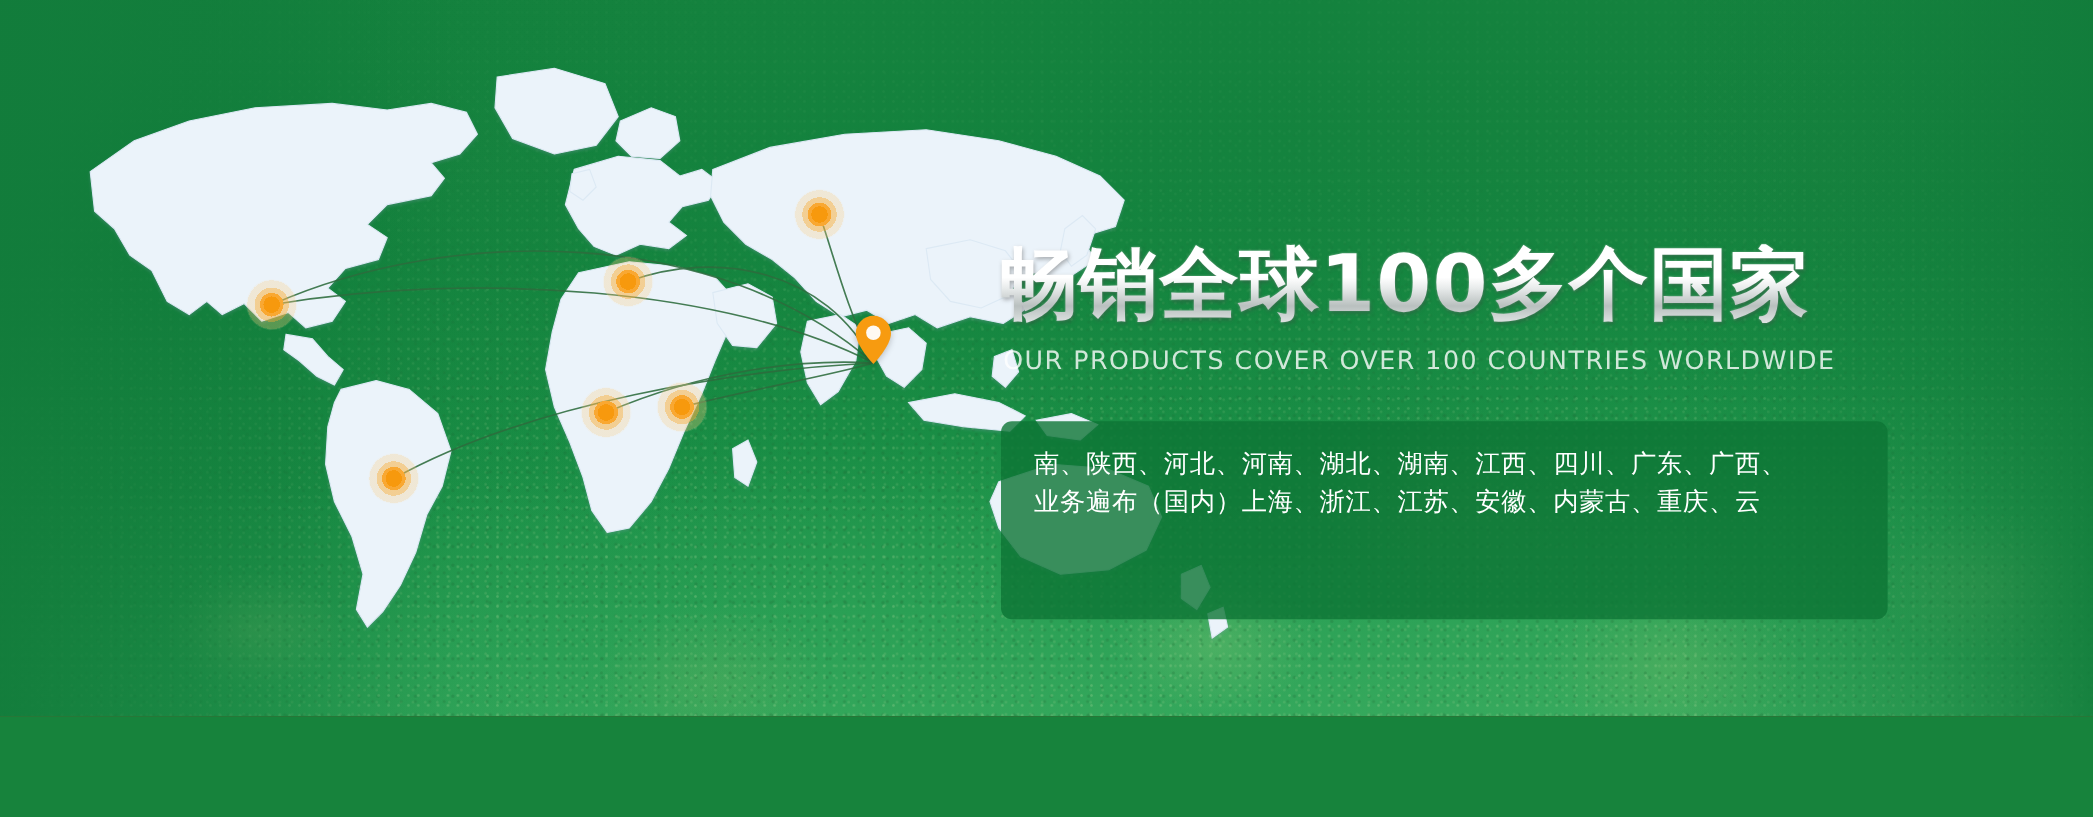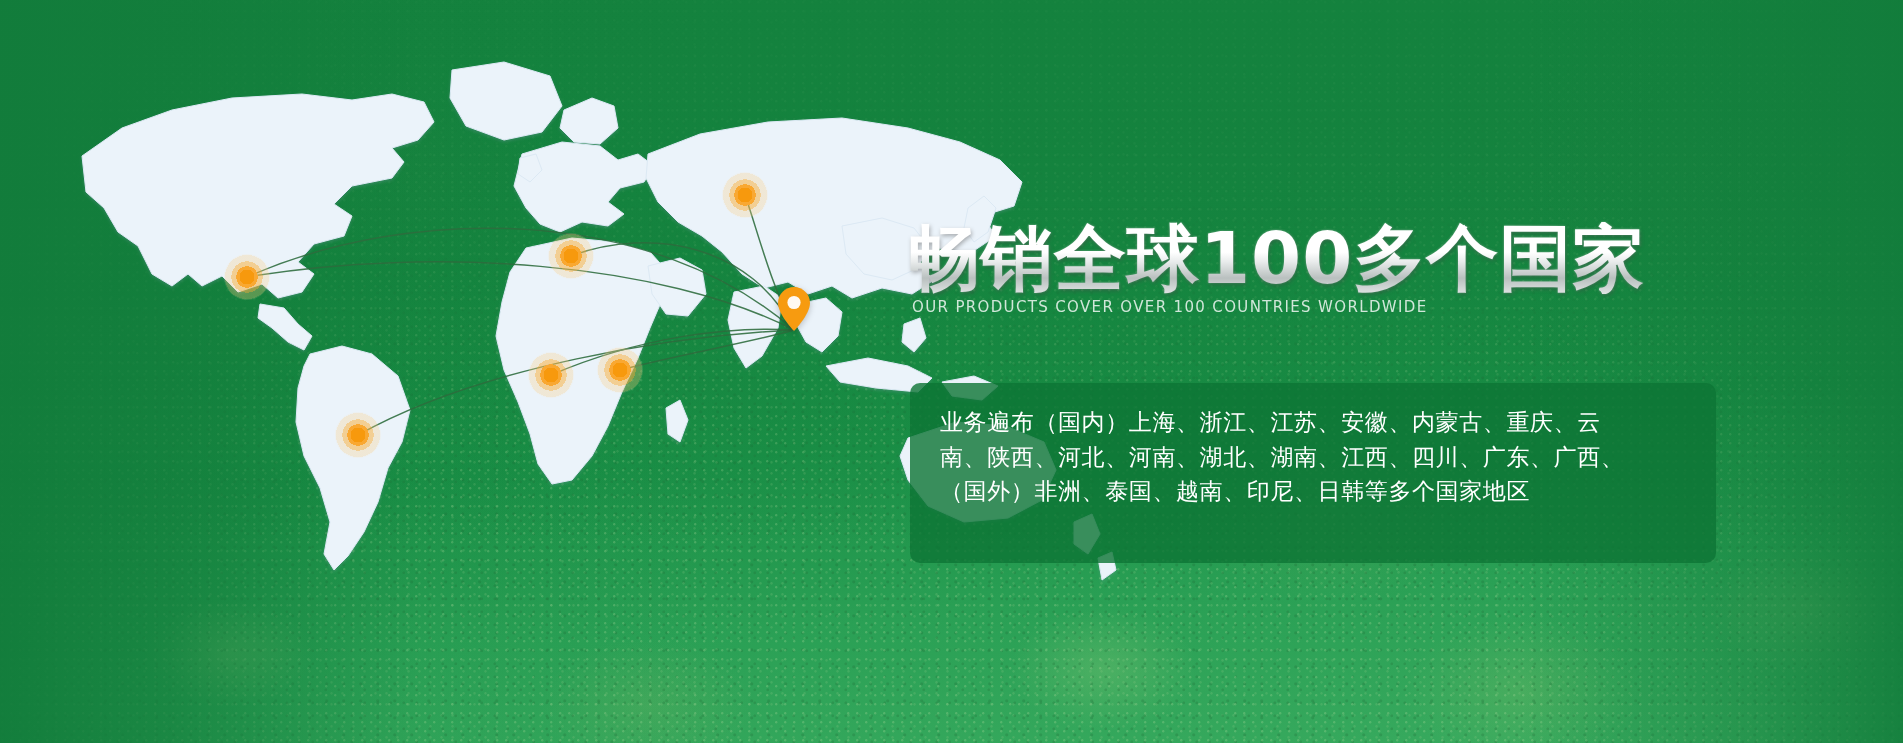--- a/index.html
+++ b/index.html
@@ -5,21 +5,21 @@
 <style>
   * { margin:0; padding:0; box-sizing:border-box; }
   html,body{
     width:1903px; height:743px; overflow:hidden;
     font-family:"DejaVu Sans","Liberation Sans",sans-serif;
     background:#17833c;
   }
 
   
   .stage{
-    position:relative; width:1903px; height:743px; overflow:hidden;
+    position:relative; width:1903px; height:651px; overflow:hidden;
     background:#b91c1c;
   }
 
   
   .bg-photo{
     position:absolute; inset:0;
     background:
       radial-gradient(ellipse 140px 90px at 12% 88%, rgba(120,190,110,.40), transparent 60%),
       radial-gradient(ellipse 170px 110px at 34% 95%, rgba(96,176,96,.38), transparent 62%),
       radial-gradient(ellipse 150px 100px at 58% 90%, rgba(128,198,118,.36), transparent 62%),
@@ -83,22 +83,22 @@
   .headline{
     font-family:"DejaVu Sans","Liberation Sans",sans-serif;
     font-size:72px; font-weight:bold; line-height:1.0;
     letter-spacing:1px; white-space:nowrap;
     background:linear-gradient(180deg,#ffffff 0%,#ffffff 42%,#e9ecec 55%,#b9c0bf 78%,#dfe4e3 100%);
     -webkit-background-clip:text; background-clip:text;
     -webkit-text-fill-color:transparent; color:transparent;
     filter:drop-shadow(1px 2px 2px rgba(0,0,0,.30)) drop-shadow(0 0 1px rgba(255,255,255,.4));
   }
   .subline{
-    margin-top:4px; margin-left:4px;
-    font-size:15px; letter-spacing:1.35px; font-weight:400;
+    margin-top:21px; margin-left:4px;
+    font-size:23px; letter-spacing:1.35px; font-weight:400;
     color:rgba(255,255,255,.80); white-space:nowrap;
   }
 
   .textbox{
     position:absolute; left:910px; top:383px; width:806px; height:180px;
     background:rgba(12,116,52,.80);
     border-radius:10px;
     padding:22px 30px 20px 30px;
   }
   .tb-line{
@@ -204,18 +204,17 @@
       </svg>
     </div>
   </div>
 
   <div class="copy">
     <div class="headline">畅销全球100多个国家</div>
     <div class="subline">OUR PRODUCTS COVER OVER 100 COUNTRIES WORLDWIDE</div>
   </div>
 
   <div class="textbox">
+    <div class="tb-line">南、陕西、河北、河南、湖北、湖南、江西、四川、广东、广西、</div>
     <div class="tb-line">业务遍布（国内）上海、浙江、江苏、安徽、内蒙古、重庆、云</div>
-    <div class="tb-line">南、陕西、河北、河南、湖北、湖南、江西、四川、广东、广西、</div>
-    <div class="tb-line">（国外）非洲、泰国、越南、印尼、日韩等多个国家地区</div>
   </div>
 
 </div>
 
 </body></html>

